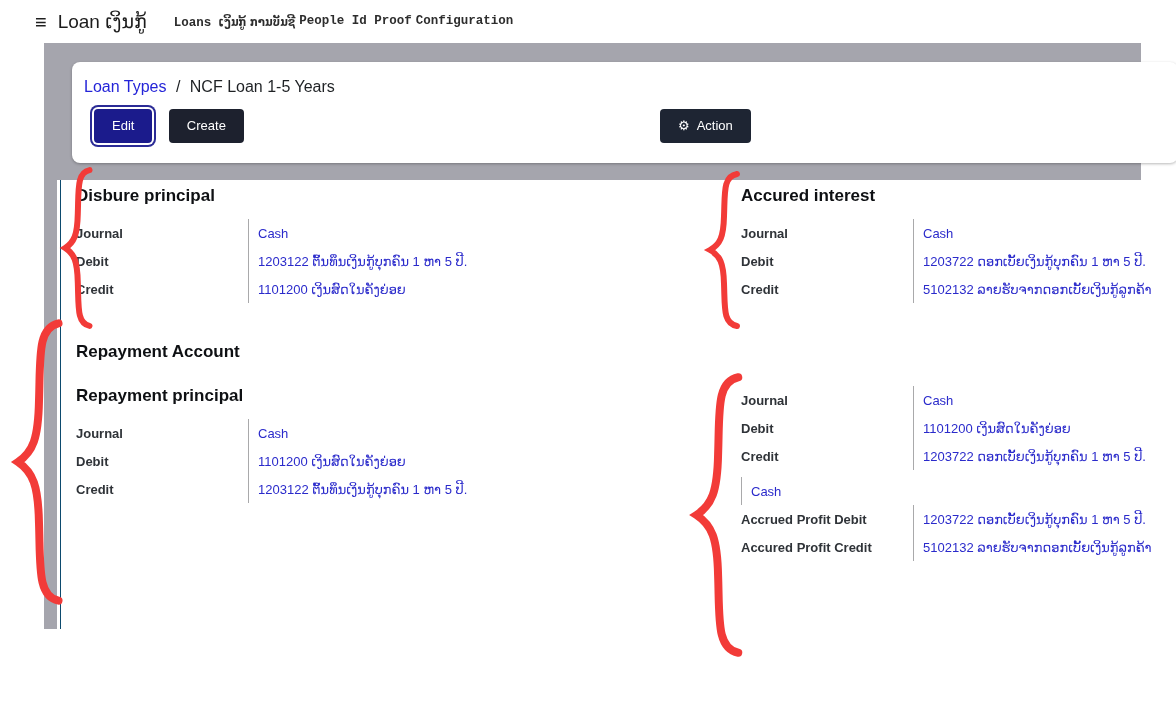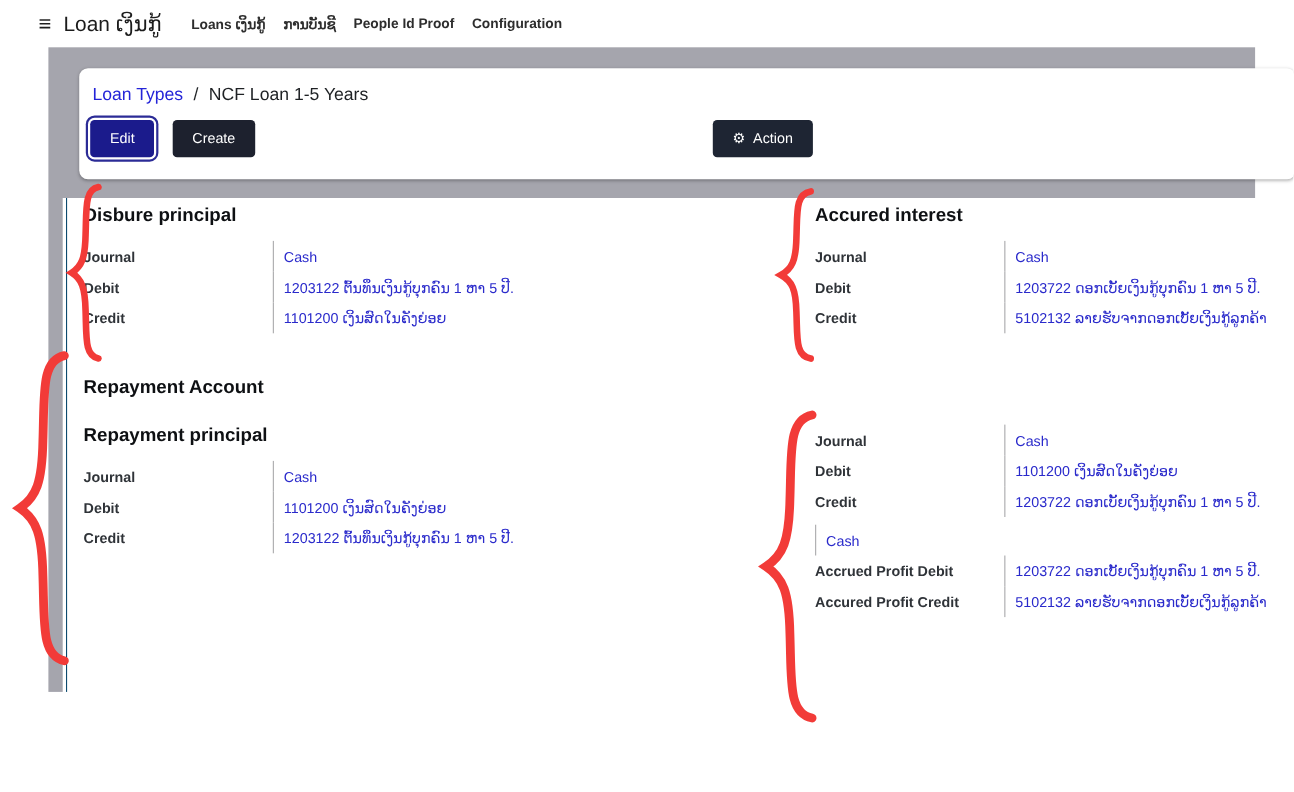--- a/index.html
+++ b/index.html
@@ -4,35 +4,35 @@
 <style>
   html,body { margin:0; padding:0; background:#fff; }
   body { font-family:"Liberation Sans", sans-serif; }
   .page { position:relative; width:1176px; height:720px; background:#fff; overflow:hidden; }
 
   
   .navbar { position:absolute; left:0; top:0; width:1176px; height:43px;
             display:flex; align-items:center; box-sizing:border-box; padding-left:35px; background:#fff; }
   .menu-icon { font-size:20px; line-height:1; color:#1f1f1f; margin-right:11px; cursor:pointer; }
   .brand { font-size:19px; color:#1c1c1c; text-decoration:none; margin-right:27px; white-space:nowrap; }
-  .nav-links { display:flex; gap:16px; }
+  .nav-links { display:flex; gap:4px;font-family:Liberation Mono, monospace; }
   .nav-links a { font-size:12.5px; font-weight:700; color:#2d2d2d; text-decoration:none; white-space:nowrap; }
 
   
   .gray-block { position:absolute; left:44px; top:43px; width:1097px; height:137px; background:#a5a5ad; }
   .left-strip { position:absolute; left:44px; top:180px; width:13px; height:449px; background:#a5a5ad; }
 
   .control-card { position:absolute; left:72px; top:62px; width:1106px; height:101px;
                   background:#fff; border-radius:8px; box-shadow:0 1px 3px rgba(0,0,0,.28); z-index:2; }
   .breadcrumb { margin:16px 0 0 12px; font-size:16px; color:#1e2124; }
   .breadcrumb .bc-parent { color:#2424d8; text-decoration:none; }
   .breadcrumb .bc-sep { margin:0 5px; color:#1e2124; }
   .btn-row { position:relative; margin:13px 0 0 10px; height:38px; }
   .btn { font-family:inherit; font-size:13px; color:#fff; border:none; border-radius:4px;
-         padding:9px 18px; cursor:pointer; line-height:1.2; }
+         padding:9px 18px; cursor:pointer; line-height:1.2;margin-left:12px; }
   .btn-edit   { background:#1b1b8c; box-shadow:0 0 0 2px #ffffff, 0 0 0 4px #2b2b96; }
   .btn-create { background:#1d212e; margin-left:12px; }
   .btn-action { position:absolute; left:566px; top:0; background:#1e2533;
                 display:inline-flex; align-items:center; gap:7px; }
   .gear { font-size:13px; line-height:1; }
 
   
   .sheet { position:absolute; left:60px; top:180px; width:1115px; height:449px;
            background:#fff; border-left:1px solid #0c4a6e; z-index:1; }
   .section { position:absolute; }

